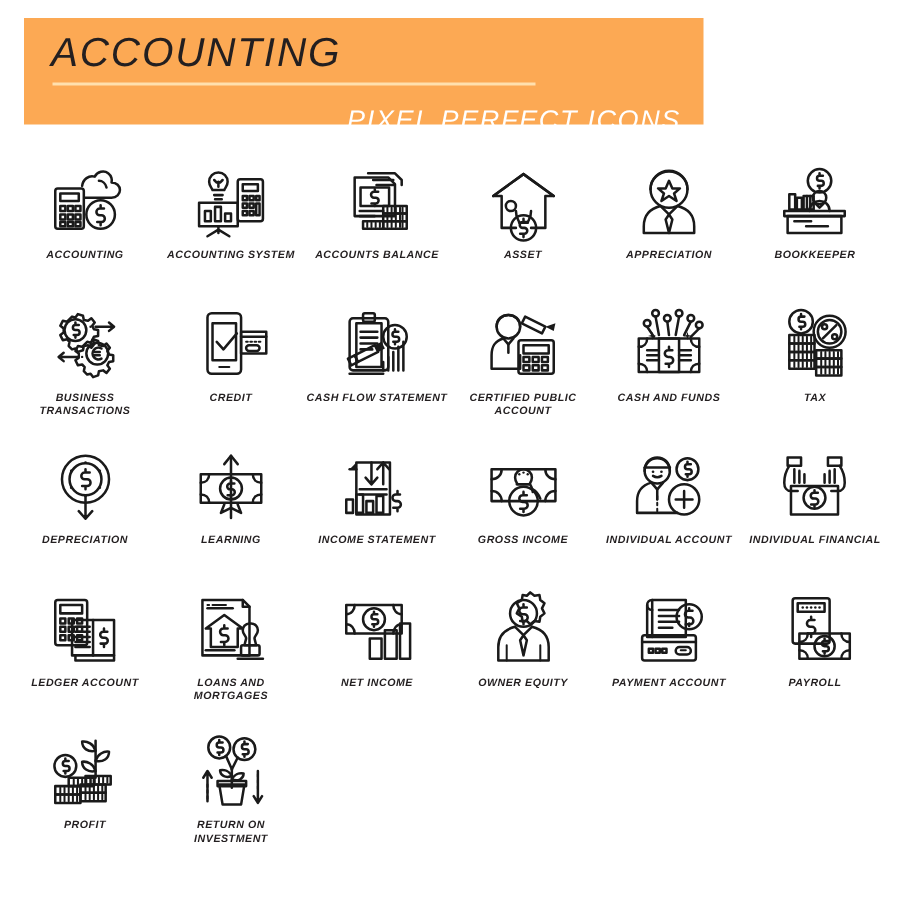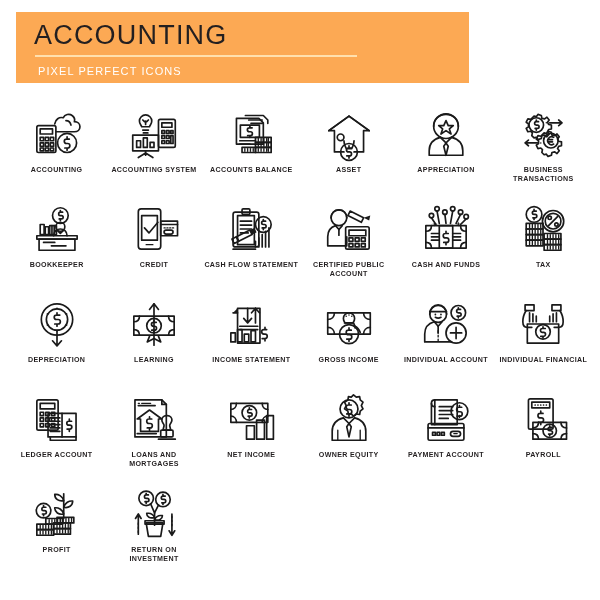--- a/index.html
+++ b/index.html
@@ -4,21 +4,21 @@
 <title>Accounting Icons</title>
 <style>
   html,body{margin:0;padding:0;}
   body{
     width:600px;height:600px;
     background:#ffffff;
     font-family:"Liberation Sans","DejaVu Sans",sans-serif;
     overflow:hidden;
     position:relative;
   }
-  #sheet{position:relative;width:600px;height:420px;box-sizing:border-box;}
+  #sheet{position:relative;width:600px;height:420px;box-sizing:border-box;font-style:italic;}
 
   
   .banner{
     position:absolute;left:16px;top:12px;width:453px;height:71px;
     background:#fca954;
     box-sizing:border-box;
     padding:6px 0 0 18px;
   }
   .banner-title{
     font-size:27px;
@@ -26,26 +26,27 @@
     color:#231f20;
     font-weight:400;
     line-height:34px;
     margin:0;
     white-space:nowrap;
   }
   .banner-rule{
     width:322px;height:2px;background:#ffe0ae;margin:3px 0 6px 1px;
   }
   .banner-sub{
-    font-size:11px;
+    font-size:18px;
     letter-spacing:1.1px;
     color:#ffffff;
     line-height:16px;
-    margin:4px;
+    margin:15px;
     white-space:nowrap;
+    text-align:right;
   }
 
   
   .grid{
     position:absolute;left:8px;top:104px;width:584px;
     display:grid;
     grid-template-columns:repeat(6,1fr);
     grid-auto-rows:95px;
     row-gap:0;column-gap:0;
   }
@@ -202,56 +203,56 @@
           </svg>
       </div>
       <div class="caption">APPRECIATION</div>
     </div>
 
 
     <div class="cell">
       <div class="glyph">
         <svg viewBox="0 0 100 100" width="62" height="56">
             <g class="ico">
-          <path d="M36 14l4 1 3-4 6 2 1 5 5 1 4-3 4 5-3 4 2 4 5 1v7l-5 1-2 4 3 4-4 5-4-3-5 1-1 5-6 2-3-4-4 1-4-4 1-5-3-3-5 1-3-6 4-3v-5l-4-3 3-6 5 1 3-3z" transform="translate(-2,4) scale(1.0)"></path>
-          <circle cx="38" cy="34" r="13"></circle>
-          <path d="M42 28h-4a3 3 0 000 6h2a3 3 0 010 6h-4M38 25v3M38 40v3"></path>
-          <circle cx="64" cy="62" r="13"></circle>
-          <path d="M69 56a7 7 0 100 12M60 60h7M60 64h7"></path>
-          <path d="M52 48l4 1 3-4 6 2 1 5 5 1 4-3 4 5-3 4 2 4 5 1v7l-5 1-2 4 3 4-4 5-4-3-5 1-1 5-6 2-3-4-4 1-4-4 1-5-3-3-5 1-3-6 4-3v-5l-4-3 3-6 5 1 3-3z" transform="translate(0,0)"></path>
-          <path d="M62 30h20M78 25l6 5-6 5"></path>
-          <path d="M40 66H20M24 61l-6 5 6 5"></path>
-          <circle cx="56" cy="30" r="1.4" class="dot"></circle>
-          <circle cx="46" cy="66" r="1.4" class="dot"></circle>
-        </g>
-          </svg>
-      </div>
-      <div class="caption">BUSINESS TRANSACTIONS</div>
-    </div>
-
-    <div class="cell">
-      <div class="glyph">
-        <svg viewBox="0 0 100 100" width="62" height="56">
-            <g class="ico">
           <circle cx="56" cy="26" r="14"></circle>
           <path d="M60 20h-4a3 3 0 000 6h2a3 3 0 010 6h-4M56 17v3M56 32v3"></path>
           <circle cx="56" cy="46" r="8"></circle>
           <path d="M44 62c0-8 6-12 12-12s12 4 12 12"></path>
           <path d="M50 52l6 6 6-6"></path>
           <rect x="20" y="42" width="7" height="18"></rect>
               <rect x="29" y="46" width="6" height="14"></rect>
           <rect x="37" y="44" width="12" height="16"></rect>
               <path d="M41 44v16M45 44v16"></path>
           <path d="M14 62h72v6H14z"></path>
           <path d="M18 68h64v20H18z"></path>
           <path d="M26 74h20M40 80h26"></path>
         </g>
           </svg>
       </div>
       <div class="caption">BOOKKEEPER</div>
+    </div>
+
+    <div class="cell">
+      <div class="glyph">
+        <svg viewBox="0 0 100 100" width="62" height="56">
+            <g class="ico">
+          <path d="M36 14l4 1 3-4 6 2 1 5 5 1 4-3 4 5-3 4 2 4 5 1v7l-5 1-2 4 3 4-4 5-4-3-5 1-1 5-6 2-3-4-4 1-4-4 1-5-3-3-5 1-3-6 4-3v-5l-4-3 3-6 5 1 3-3z" transform="translate(-2,4) scale(1.0)"></path>
+          <circle cx="38" cy="34" r="13"></circle>
+          <path d="M42 28h-4a3 3 0 000 6h2a3 3 0 010 6h-4M38 25v3M38 40v3"></path>
+          <circle cx="64" cy="62" r="13"></circle>
+          <path d="M69 56a7 7 0 100 12M60 60h7M60 64h7"></path>
+          <path d="M52 48l4 1 3-4 6 2 1 5 5 1 4-3 4 5-3 4 2 4 5 1v7l-5 1-2 4 3 4-4 5-4-3-5 1-1 5-6 2-3-4-4 1-4-4 1-5-3-3-5 1-3-6 4-3v-5l-4-3 3-6 5 1 3-3z" transform="translate(0,0)"></path>
+          <path d="M62 30h20M78 25l6 5-6 5"></path>
+          <path d="M40 66H20M24 61l-6 5 6 5"></path>
+          <circle cx="56" cy="30" r="1.4" class="dot"></circle>
+          <circle cx="46" cy="66" r="1.4" class="dot"></circle>
+        </g>
+          </svg>
+      </div>
+      <div class="caption">BUSINESS TRANSACTIONS</div>
     </div>
 
     <div class="cell">
       <div class="glyph">
         <svg viewBox="0 0 100 100" width="62" height="56">
             <g class="ico">
           <rect x="22" y="14" width="40" height="72" rx="5"></rect>
           <rect x="28" y="26" width="28" height="44"></rect>
           <path d="M33 48l8 9 16-19"></path>
           <path d="M36 78h12" class="thin"></path>

